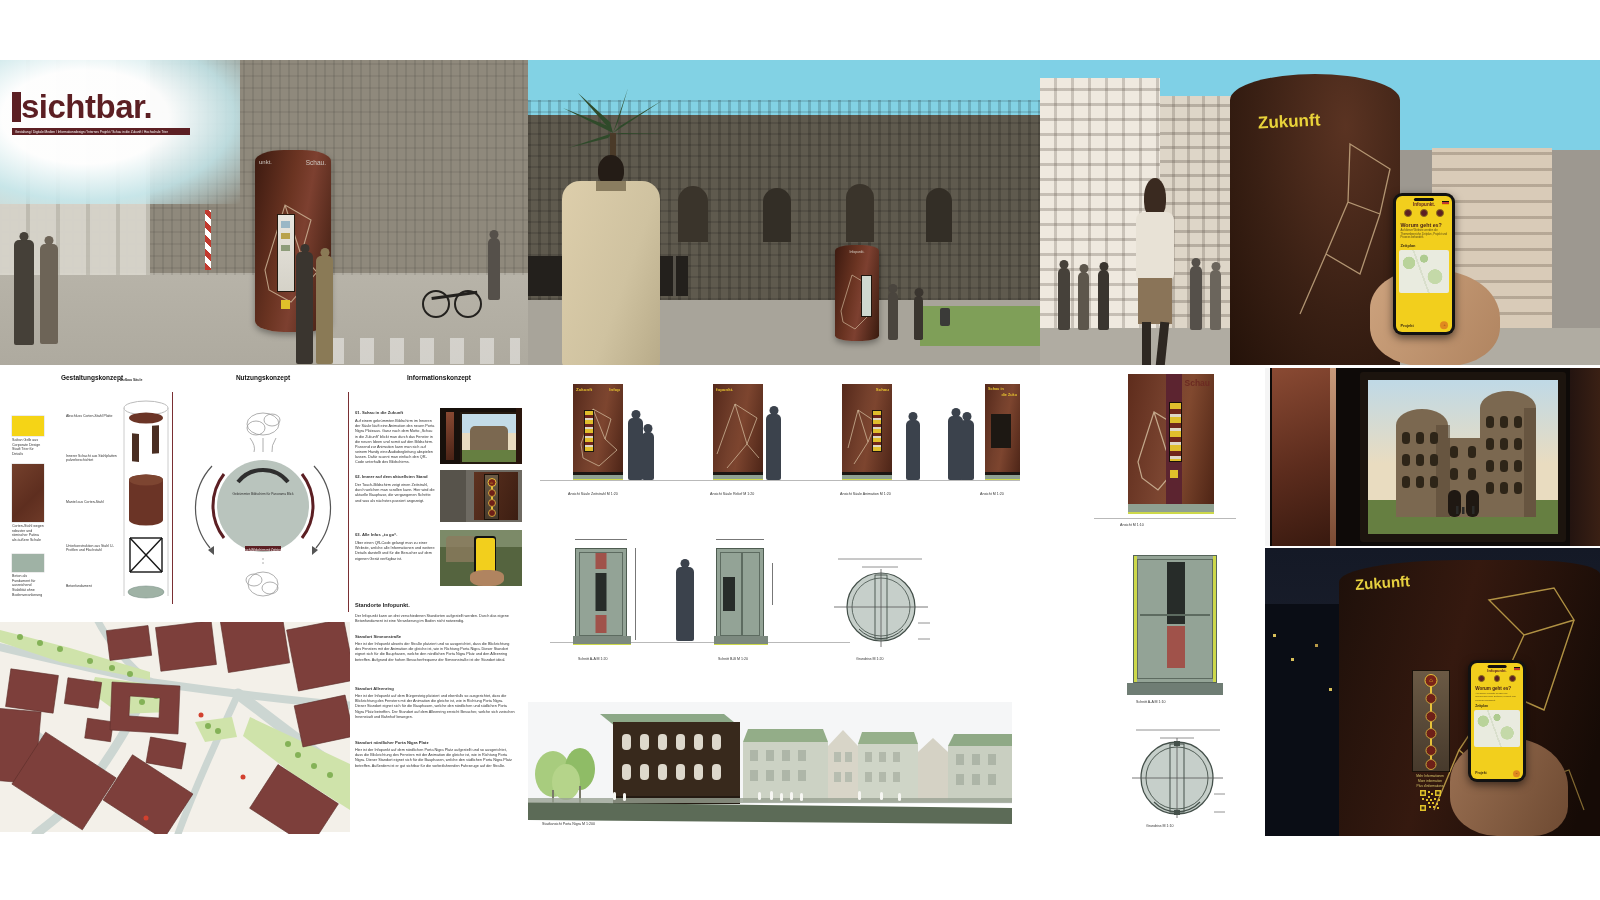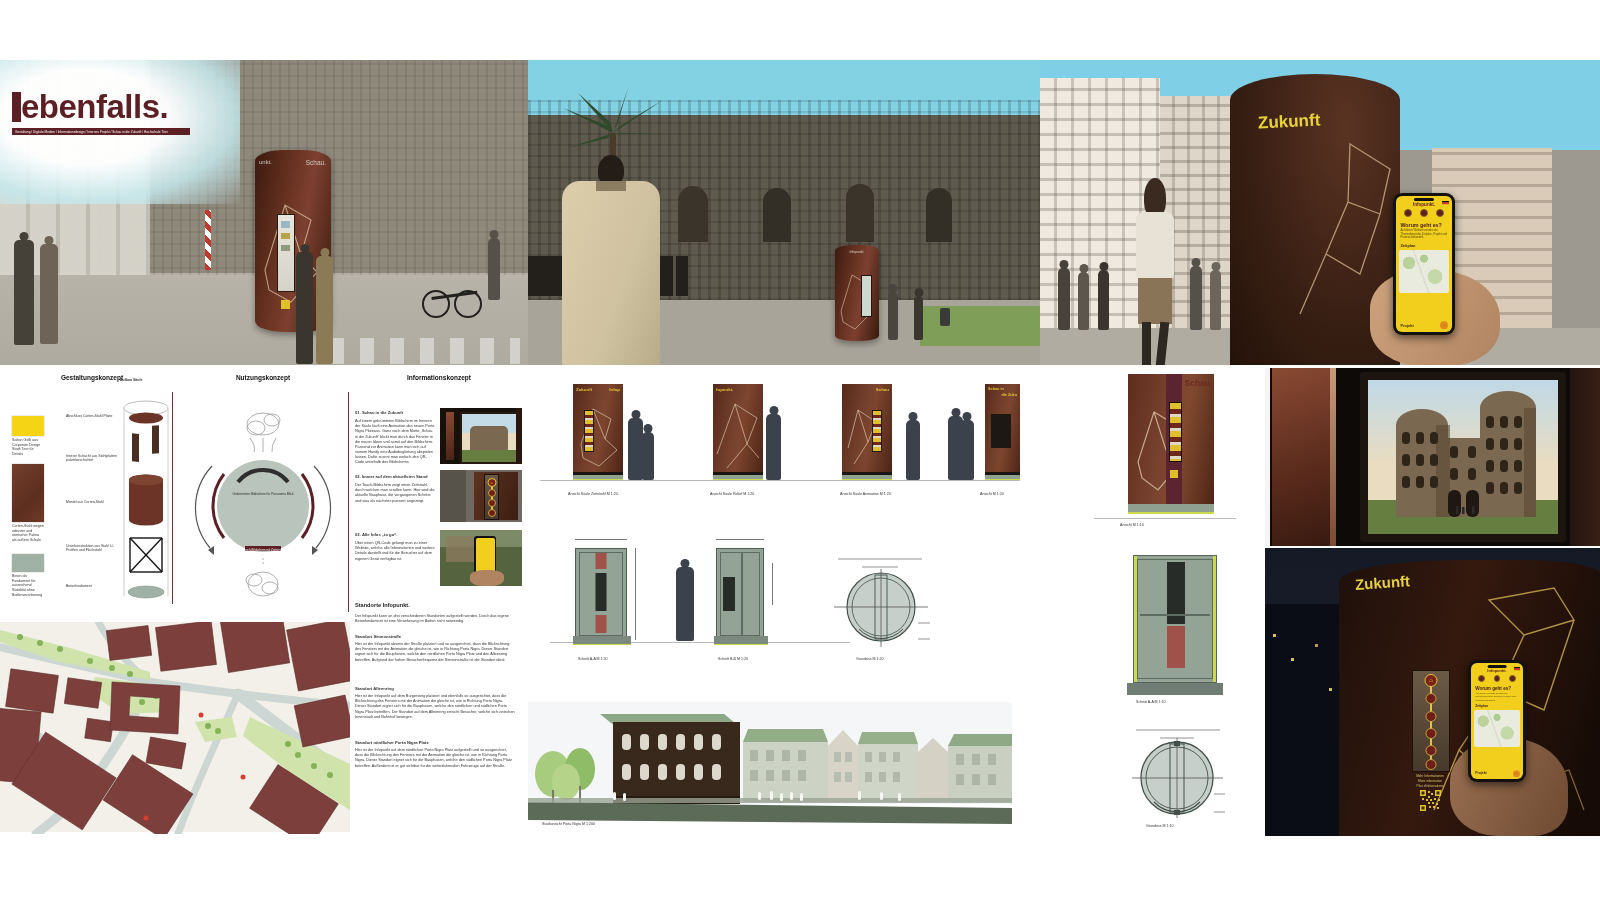--- a/index.html
+++ b/index.html
@@ -109,21 +109,21 @@
     <div class="sil" style="left:488px;top:178px;width:12px;height:62px;background:#55504a"></div>
 
     <div class="abs" style="left:420px;top:208px;width:80px;height:48px">
       <div class="abs" style="left:2px;top:22px;width:24px;height:24px;border:2.5px solid #23211e;border-radius:50%"></div>
       <div class="abs" style="left:34px;top:22px;width:24px;height:24px;border:2.5px solid #23211e;border-radius:50%"></div>
       <div class="abs" style="left:10px;top:6px;width:46px;height:20px;background:transparent;border-bottom:3px solid #23211e;transform:rotate(-8deg)"></div>
     </div>
 
     <div class="abs" style="left:-10px;top:-6px;width:250px;height:150px;background:radial-gradient(ellipse at 38% 42%,rgba(255,255,255,.97) 38%,rgba(197,233,238,.85) 68%,rgba(197,233,238,0) 100%)"></div>
     <div class="abs" style="left:12px;top:28px">
-      <span style="display:inline-block;width:9px;height:30px;background:#5c1f23;vertical-align:-4px"></span><span style="font-size:33px;font-weight:bold;color:#5c1f23;letter-spacing:-.5px">ebenfalls.</span>
+      <span style="display:inline-block;width:9px;height:30px;background:#5c1f23;vertical-align:-4px"></span><span style="font-size:33px;font-weight:bold;color:#5c1f23;letter-spacing:-.5px">sichtbar.</span>
       <div style="margin-top:2px;width:172px;background:#5c1f23;color:#fff;font-size:3.2px;padding:1.5px 3px;white-space:nowrap;overflow:hidden">Gestaltung / Digitale Medien / Informationsdesign / Internes Projekt / Schau in die Zukunft / Hochschule Trier</div>
     </div>
   </section>
 
   <section class="photo" style="left:528px;width:512px;background:linear-gradient(#82d2e4 0 55px,#5f5a4e 55px 240px,#a8a49a 240px)">
     <div class="abs" style="left:0;top:40px;width:512px;height:200px;background:
       repeating-linear-gradient(90deg,rgba(0,0,0,.16) 0 3px,transparent 3px 10px),
       repeating-linear-gradient(0deg,rgba(0,0,0,.12) 0 2px,transparent 2px 11px)"></div>
     <div class="abs" style="left:70px;top:130px;width:30px;height:52px;background:#332e26;border-radius:15px 15px 0 0"></div>
     <div class="abs" style="left:150px;top:126px;width:30px;height:56px;background:#3a342b;border-radius:15px 15px 0 0"></div>

